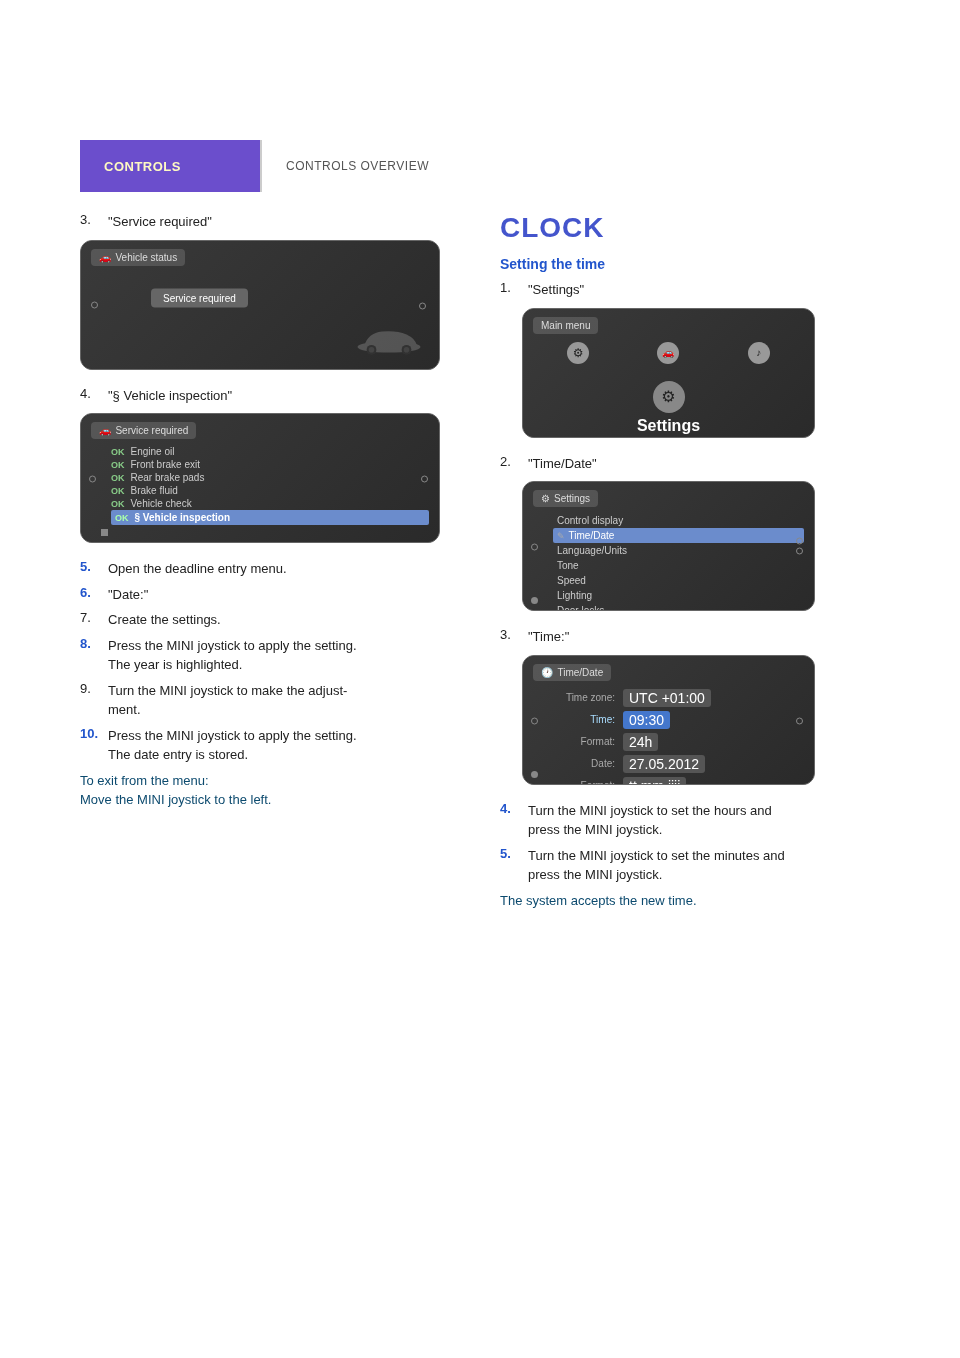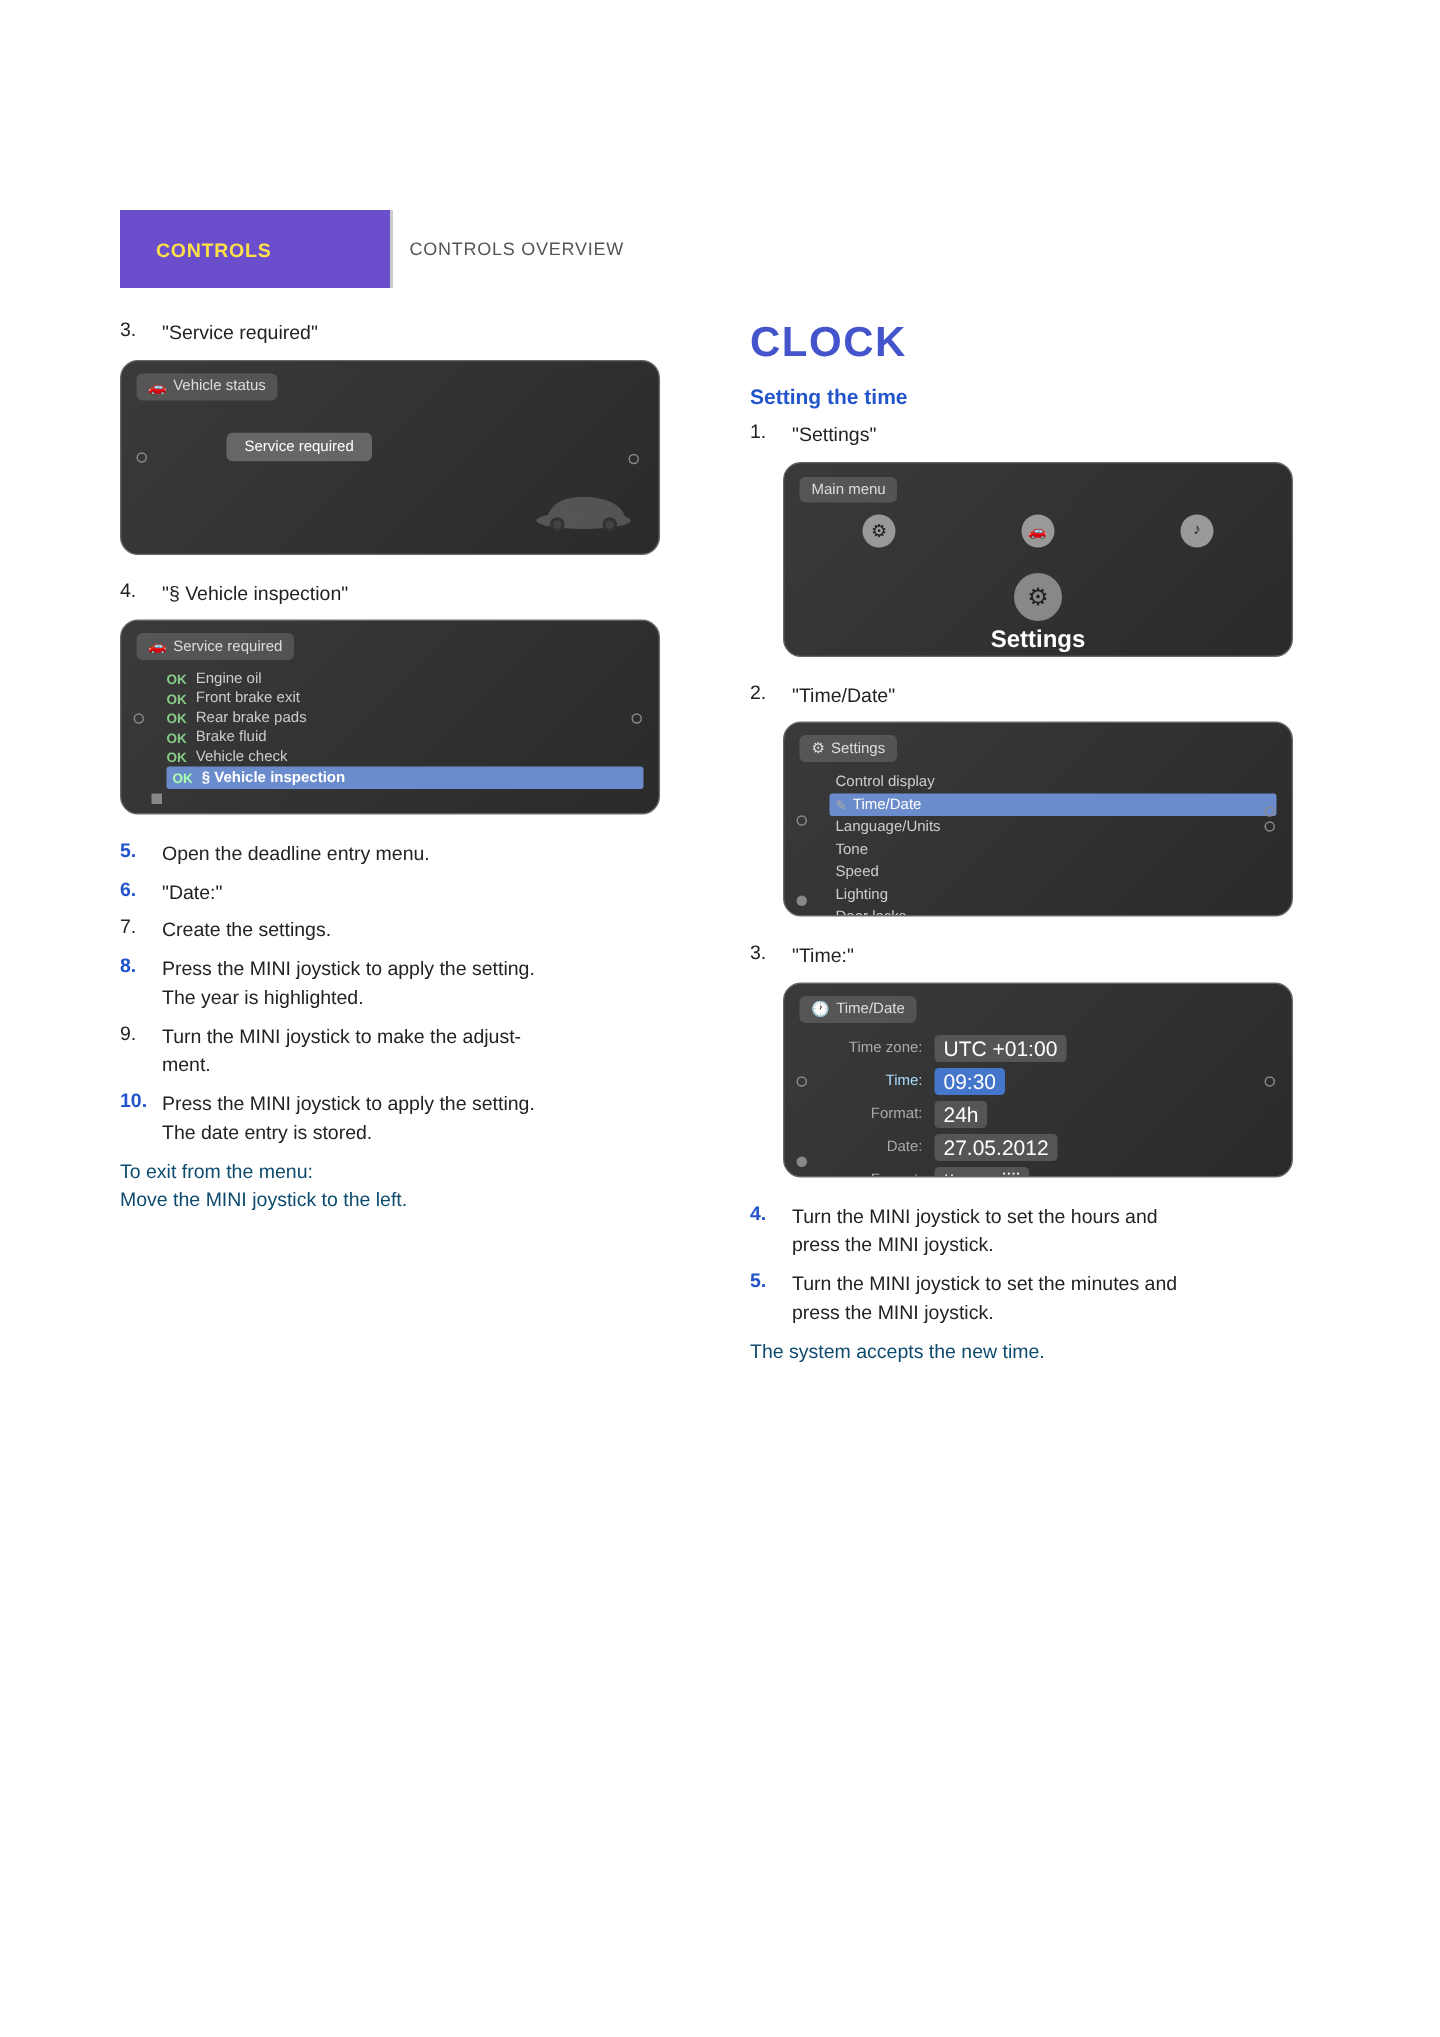--- a/index.html
+++ b/index.html
@@ -24,39 +24,39 @@
     
     .breadcrumb-bar {
       display: flex;
       align-items: stretch;
       height: 52px;
       margin: 140px 80px 0 80px;
     }
 
     .breadcrumb-controls {
       background: #6b4ecc;
-      color: #fde047;
+      color: #fef9c3;
       font-weight: bold;
       font-size: 13px;
       letter-spacing: 0.5px;
       padding: 0 24px;
       display: flex;
       align-items: center;
       min-width: 180px;
     }
 
     .breadcrumb-separator {
       width: 2px;
       background: #ccc;
     }
 
     .breadcrumb-overview {
       color: #555;
       font-size: 12px;
-      padding: 0 11px;
+      padding: 0 24px;
       display: flex;
       align-items: center;
       letter-spacing: 0.5px;
     }
 
     
     .content-area {
       display: flex;
       margin: 20px 80px 0 80px;
       gap: 40px;
@@ -100,21 +100,21 @@
       border: 1px solid #666;
       position: relative;
     }
 
     .screen-img.left-screen {
       width: 360px;
       height: 130px;
     }
 
     .screen-img.right-screen {
-      width: 340px;
+      width: 293px;
       height: 130px;
     }
 
     
     .vs-screen {
       background: linear-gradient(135deg, #3a3a3a 0%, #2a2a2a 100%);
       width: 100%;
       height: 100%;
       border-radius: 12px;
       padding: 8px 10px;

